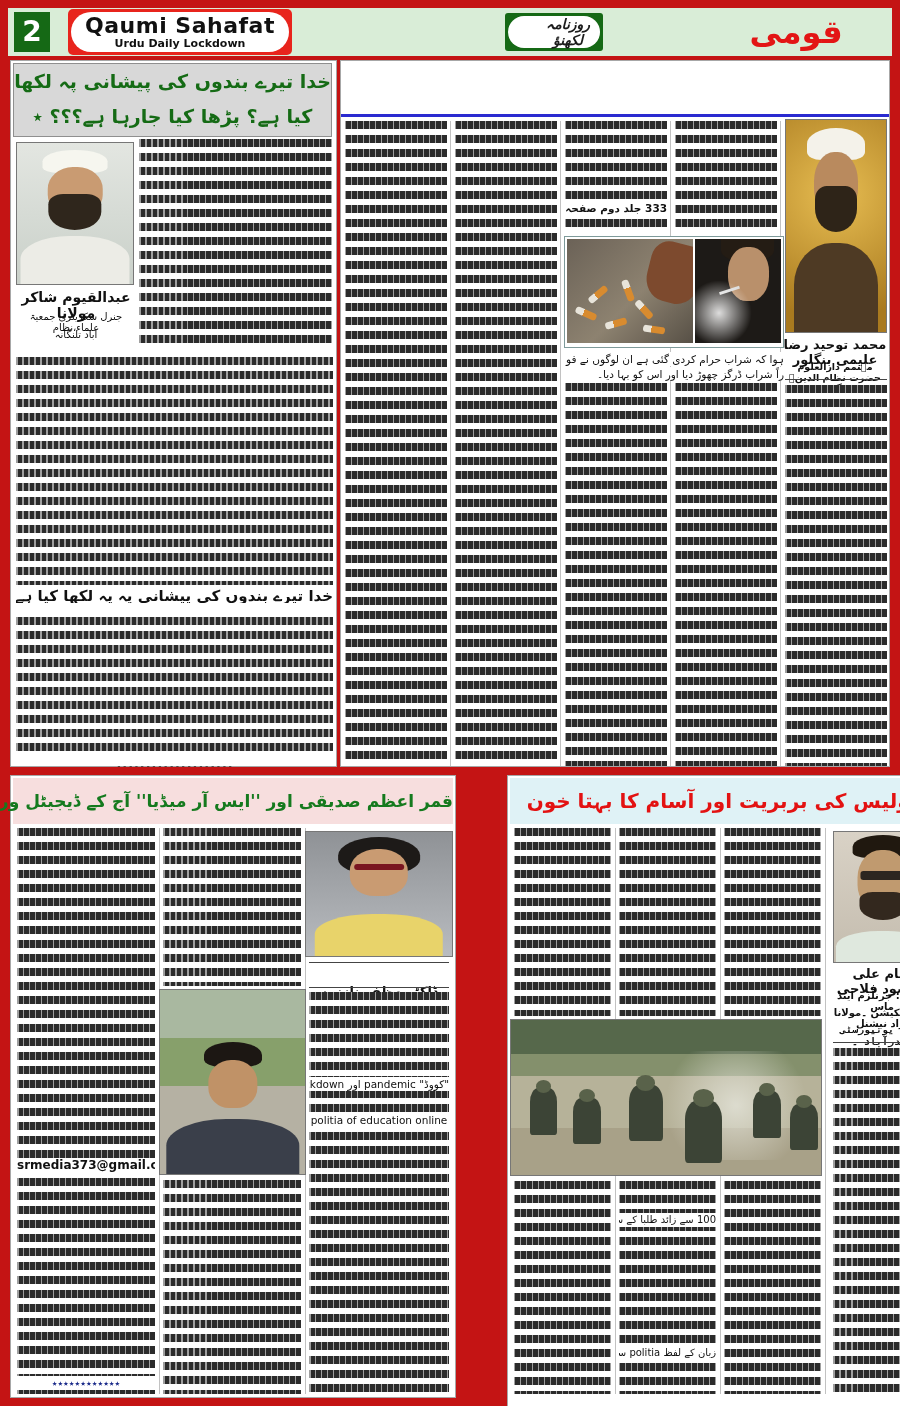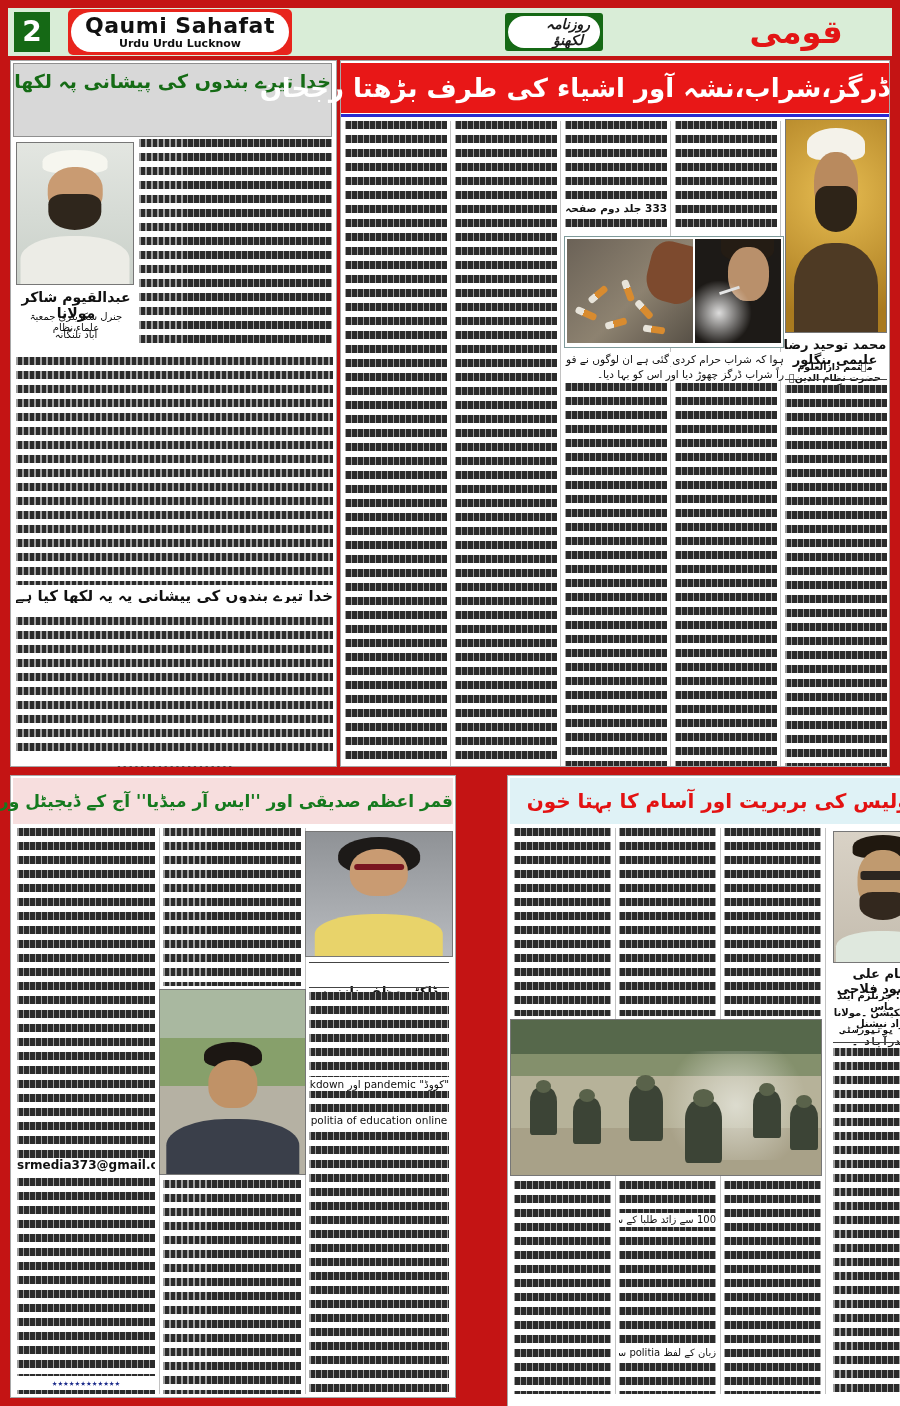--- a/index.html
+++ b/index.html
@@ -120,53 +120,53 @@
 </head>
 <body>
 
 <div class="page">
 
   <div class="hdr">
     <div class="numbox">2</div>
     <div class="masthead">
       <div class="pill">
         <div class="mh-title">Qaumi Sahafat</div>
-        <div class="mh-sub">Urdu Urdu Lucknow</div>
+        <div class="mh-sub">Urdu Daily Lockdown</div>
       </div>
     </div>
     <div class="ornbox">
       <div class="pill">
         <div class="orn-t">روزنامہ لکھنؤ</div>
       </div>
     </div>
     <div class="papertitle">قومی صحافت</div>
   </div>
 
   <section class="art" style="left:10px;top:60px;width:327px;height:707px;">
     <div class="tl-head">
       <div>خدا تیرے بندوں کی پیشانی پہ لکھا</div>
+      <div>کیا ہے؟ پڑھا کیا جارہا ہے؟؟؟ ٭</div>
     </div>
     <div class="ph ph-qasmi" style="left:5px;top:81px;width:118px;height:143px;">
       <div class="p-cap"></div>
       <div class="p-face"></div>
       <div class="p-beard"></div>
       <div class="p-torso"></div>
     </div>
     <div class="capname" style="left:0;top:228px;width:130px;font-size:14px;">عبدالقیوم شاکر مولانا</div>
     <div class="captitle" style="left:0;top:250px;width:130px;font-size:10px;">جنرل سکریٹری جمعیۃ علماء،نظام</div>
     <div class="captitle" style="left:0;top:268px;width:130px;font-size:10px;">آباد تلنگانہ</div>
     <div class="sim" style="left:128px;top:78px;width:193px;height:210px;"></div>
     <div class="sim" style="left:5px;top:296px;width:317px;height:228px;"></div>
     <div class="token" style="left:5px;top:528px;width:317px;font-weight:bold;font-size:15px;direction:rtl;">خدا تیرے بندوں کی پیشانی پہ یہ لکھا کیا ہے؟</div>
     <div class="sim" style="left:5px;top:556px;width:317px;height:140px;"></div>
     <div class="dotsep" style="left:5px;top:698px;width:317px;">۔۔۔۔۔۔۔۔۔۔۔۔۔۔۔۔۔۔۔۔</div>
   </section>
 
   <section class="art" style="left:340px;top:60px;width:550px;height:707px;">
-    <div class="tr-bar">ڈرگز،شراب،نشہ آور اشیاء کی طرف بڑھتا رجحان</div>
     <div class="blueline"></div>
     <div class="vrule" style="left:109px;top:60px;height:645px;"></div>
     <div class="vrule" style="left:219px;top:60px;height:645px;"></div>
     <div class="vrule" style="left:329px;top:60px;height:645px;"></div>
     <div class="vrule" style="left:439px;top:60px;height:645px;"></div>
 
     <div class="sim" style="left:4px;top:60px;width:102px;height:640px;"></div>
     <div class="sim" style="left:114px;top:60px;width:102px;height:640px;"></div>
     <div class="sim" style="left:224px;top:60px;width:102px;height:112px;"></div>
     <div class="sim" style="left:334px;top:60px;width:102px;height:112px;"></div>

